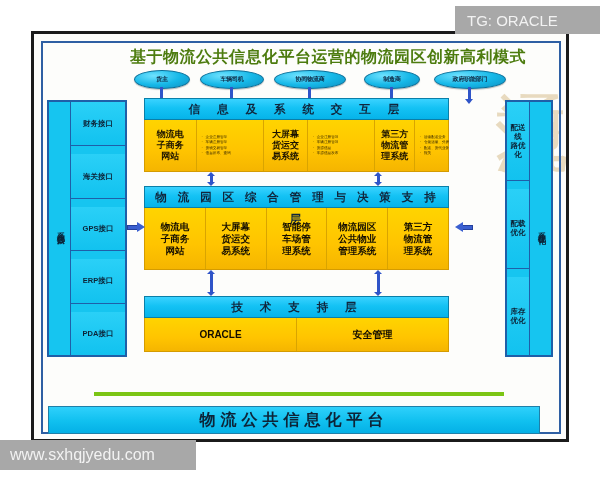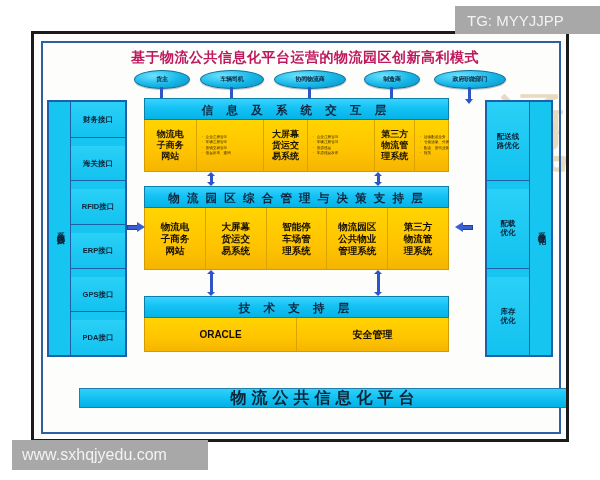--- a/index.html
+++ b/index.html
@@ -28,21 +28,21 @@
     text-orientation:upright;
   }
   .inner-frame{
     position:absolute;left:7px;top:7px;width:520px;height:393px;
     border:2px solid #2e5fa3;box-sizing:border-box;background:transparent;
   }
 
   
   .title{
     position:absolute;left:96px;top:12px;width:350px;height:22px;
-    text-align:center;color:#be185d;font-weight:bold;font-size:14px;
+    text-align:center;color:#4d7c0f;font-weight:bold;font-size:16px;
     letter-spacing:.5px;line-height:22px;white-space:nowrap;
   }
 
   
   .actors{position:absolute;left:100px;top:36px;width:340px;height:20px;}
   .actor{
     position:absolute;top:0;height:17px;
     border-radius:50%;
     background:radial-gradient(ellipse at 35% 28%, #6fe2ff 0%, #16b8e8 52%, #0f8fc0 100%);
     border:1px solid #0a6f99;
@@ -61,21 +61,21 @@
   }
 
   
   .center-col{position:absolute;left:110px;top:64px;width:305px;}
 
   .layer-band{
     background:linear-gradient(180deg,#3ad2ff 0%, #14c2f4 45%, #06b3e9 100%);
     border:1px solid #0a7fa8;
     color:#10263d;font-weight:bold;font-size:11.5px;
     text-align:center;letter-spacing:5px;
-    height:22px;line-height:22px;box-sizing:border-box;
+    height:22px;line-height:22px;box-sizing:border-box;font-family:Liberation Mono, monospace;
   }
   .yellow-panel{
     background:linear-gradient(180deg,#ffd400 0%, #ffc400 60%, #f5b500 100%);
     border:1px solid #d49b00;border-top:none;
     display:flex;box-sizing:border-box;
   }
   .ycell{
     border-right:1px solid #d9a400;box-sizing:border-box;
     display:flex;align-items:center;justify-content:center;
     color:#1a1200;
@@ -167,33 +167,33 @@
   .harrow.left .hhead{left:0;border-top:5.5px solid transparent;border-bottom:5.5px solid transparent;border-right:8px solid #3a5fd0;}
 
   
   .green-bar{
     position:absolute;left:60px;top:358px;width:410px;height:4px;
     background:#7bc514;
   }
 
   
   .platform{
-    position:absolute;left:14px;top:354px;width:492px;height:20px;
+    position:absolute;left:14px;top:372px;width:492px;height:28px;
     background:linear-gradient(180deg,#2fd0fb 0%, #10c0ef 55%, #04b0e6 100%);
     border:1px solid #1f7fa8;box-sizing:border-box;
     display:flex;align-items:center;justify-content:center;
-    color:#0d2438;font-weight:bold;font-size:16px;letter-spacing:5px;margin-left:31px;
+    color:#0d2438;font-weight:bold;font-size:16px;letter-spacing:5px;
   }
 
   
   .wm{
     position:absolute;background:#a8a8a8;color:#f2f2f2;
     display:flex;align-items:center;
   }
-  .wm-url{left:0px;top:440px;width:196px;height:30px;padding-left:10px;font-size:16px;box-sizing:border-box;margin-left:12px;}
+  .wm-url{left:0px;top:440px;width:196px;height:30px;padding-left:10px;font-size:16px;box-sizing:border-box;}
   .wm-tg{right:0px;top:6px;width:145px;height:28px;padding-left:12px;font-size:15px;box-sizing:border-box;}
 </style>
 </head>
 <body>
 
 <div id="root">
 
   <div class="page-frame">
 
     <div class="calligraphy">流通</div>
@@ -289,29 +289,28 @@
           <div class="tech-cell">安全管理</div>
         </div>
     </div>
 
     <div class="side-wrap" style="left:13px;top:66px;width:80px;height:257px">
       <div class="side-outer">
         <div class="side-vert">系统接口</div>
         <div class="side-list" id="leftList">
             <div class="side-item">财务接口</div>
             <div class="side-item">海关接口</div>
-            <div class="side-item">RFID接口</div>
+            <div class="side-item">GPS接口</div>
             <div class="side-item">ERP接口</div>
-            <div class="side-item">GPS接口</div>
             <div class="side-item">PDA接口</div>
           </div>
       </div>
     </div>
 
-    <div class="side-wrap" style="right:13px;top:66px;width:68px;height:257px">
+    <div class="side-wrap" style="right:13px;top:66px;width:48px;height:257px">
       <div class="side-outer right">
         <div class="side-vert">系统优化</div>
         <div class="side-list" id="rightList">
             <div class="side-item">配送线<br>路优化</div>
             <div class="side-item">配载<br>优化</div>
             <div class="side-item">库存<br>优化</div>
           </div>
       </div>
     </div>
 
@@ -323,15 +322,15 @@
       <span class="hshaft"></span>
         <span class="hhead"></span>
     </div>
 
     <div class="green-bar"></div>
     <div class="platform">物流公共信息化平台</div>
 
   </div>
 
   <div class="wm wm-url">www.sxhqjyedu.com</div>
-  <div class="wm wm-tg">TG: MYYJJPP</div>
+  <div class="wm wm-tg">TG: ORACLE</div>
 
 </div>
 
 </body></html>

